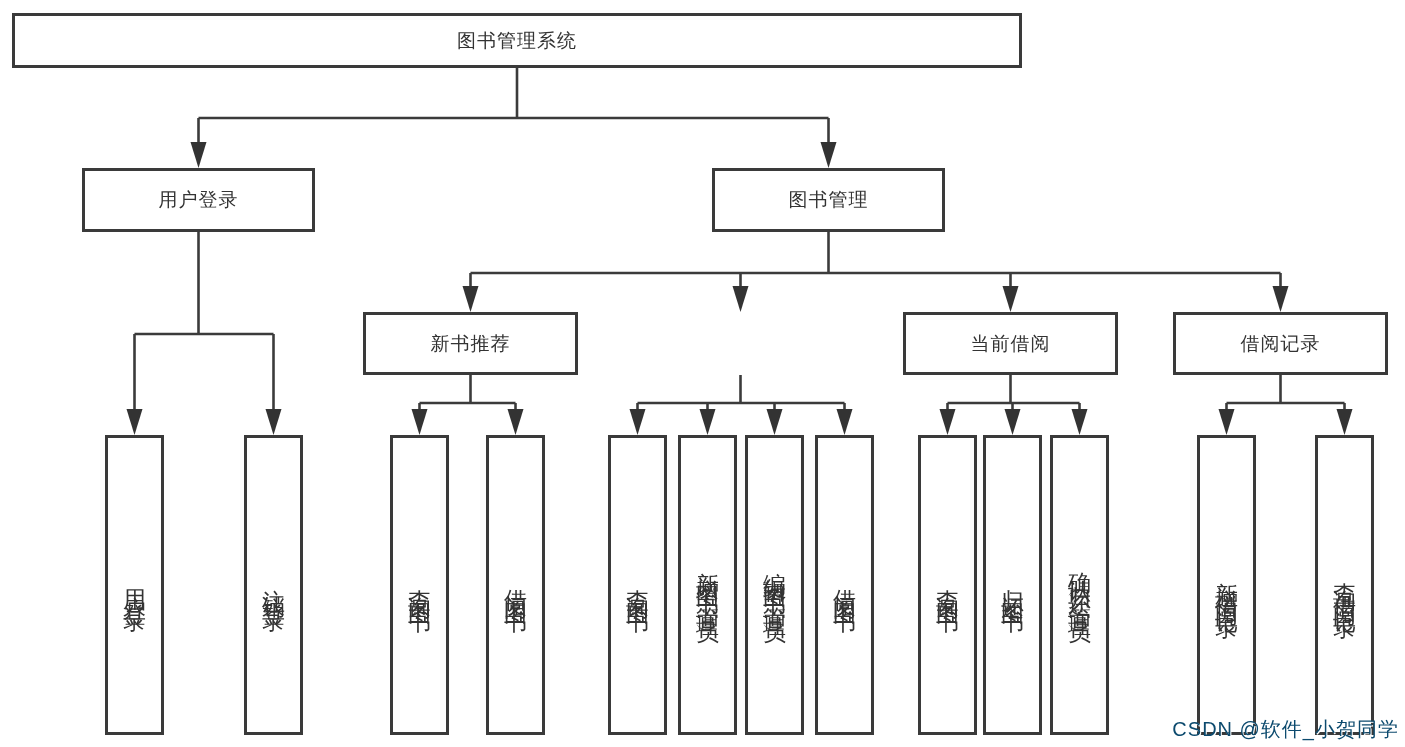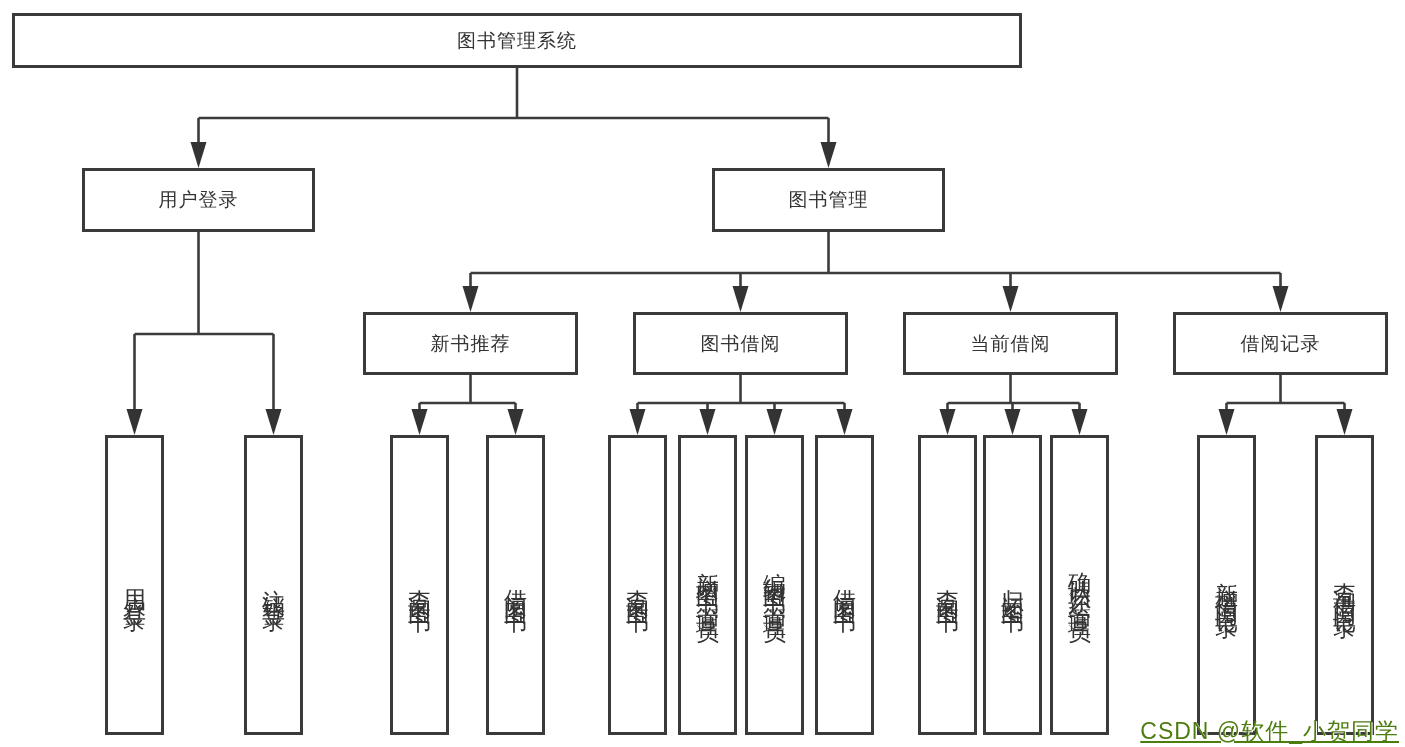--- a/index.html
+++ b/index.html
@@ -54,27 +54,26 @@
   .lf-1a { left:105px; }  .lf-1b { left:244px; }
   .lf-2a { left:390px; }  .lf-2b { left:486px; }
   .lf-3a { left:608px; }  .lf-3b { left:678px; }
   .lf-3c { left:745px; }  .lf-3d { left:815px; }
   .lf-4a { left:918px; }  .lf-4b { left:983px; }  .lf-4c { left:1050px; }
   .lf-5a { left:1197px; } .lf-5b { left:1315px; }
   #watermark {
     position: absolute;
     right: 6px;
     top: 716px;
-    font-size: 23px;
+    font-size: 20px;
     letter-spacing: 1px;
-    color: #4d7c0f;
+    color: #0c4a6e;
     text-shadow: 1px 1px 0 #ffffff;
     z-index: 3;
     white-space: nowrap;
-    text-decoration: underline;
   }
 </style>
 </head>
 <body>
 
 <div id="canvas">
 
   <svg id="wires" viewBox="0 0 1405 747" xmlns="http://www.w3.org/2000/svg">
     <g stroke="#3b3b3b" stroke-width="2.6" fill="none">
       <path d="M517,68 V118"></path>
@@ -171,23 +170,20 @@
   <div class="box n-login">
     <span class="h-label">用户登录</span>
   </div>
   <div class="box n-rec">
     <span class="h-label">新书推荐</span>
   </div>
 
   <div class="box n-mgmt">
     <span class="h-label">图书管理</span>
   </div>
-  <div class="box n-bor">
-    <span class="h-label">图书借阅</span>
-  </div>
   <div class="box n-cur">
     <span class="h-label">当前借阅</span>
   </div>
   <div class="box n-hist">
     <span class="h-label">借阅记录</span>
   </div>
 
   <div class="box leaf lf-1a">
     <span class="v-label">用户登录</span>
   </div>

